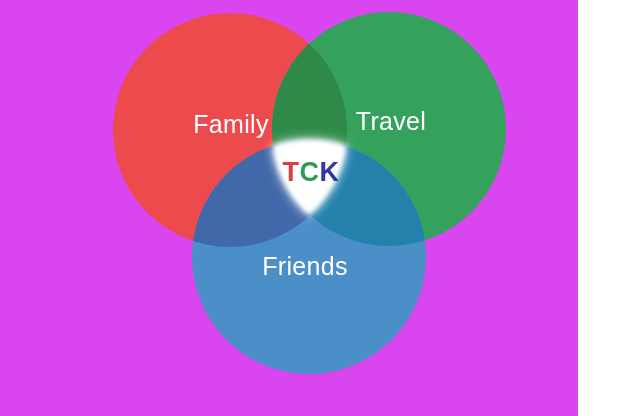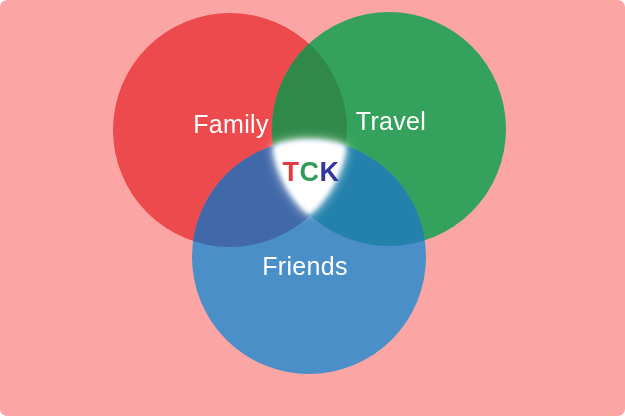--- a/index.html
+++ b/index.html
@@ -6,24 +6,23 @@
     margin: 0;
     padding: 0;
     background: #ffffff;
     width: 625px;
     height: 416px;
     overflow: hidden;
     font-family: "Liberation Sans", sans-serif;
   }
   .stage {
     position: relative;
-    width: 625px;
+    width: 578px;
     height: 416px;
-    background: #fca5a5;
-    border-radius: 7px;
+    background: #d946ef;
   }
   svg { display: block; }
   .set-label {
     font-family: "Liberation Sans", sans-serif;
     font-size: 25px;
     font-weight: 400;
     letter-spacing: 0.3px;
   }
   .center-label {
     font-family: "Liberation Sans", sans-serif;

